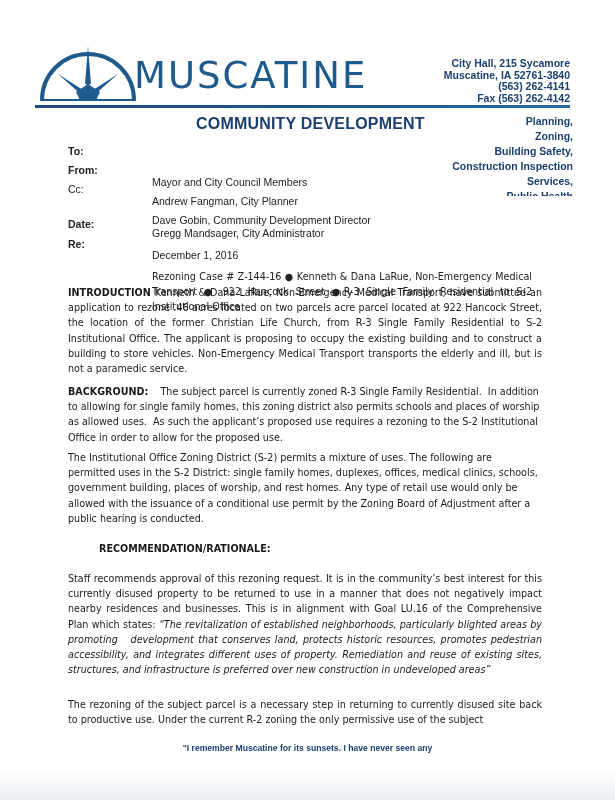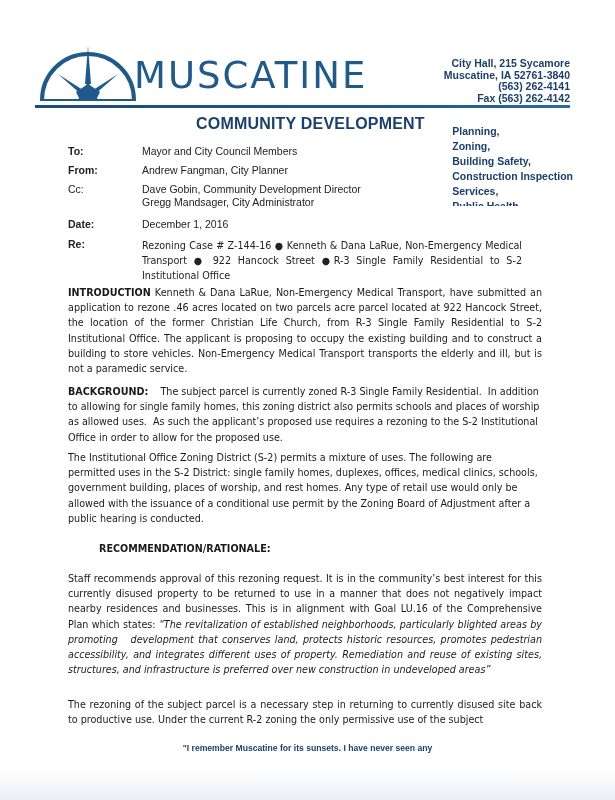--- a/index.html
+++ b/index.html
@@ -10,26 +10,26 @@
     color: #111;
   }
   .abs { position: absolute; }
 
   
   #logo { left: 36px; top: 44px; width: 110px; height: 58px; }
   #brand { left: 134px; top: 56px; font-family: "DejaVu Sans", sans-serif; font-size: 37px; letter-spacing: 2px; color: #1e5a8c; line-height: 40px; font-weight: normal; }
   #rule { left: 35px; top: 105px; width: 535px; height: 3px; background: linear-gradient(90deg, #1b4b7a 0%, #1e5a8c 70%, #2a6aa0 100%); }
   #address { right: 45px; top: 58px; text-align: right; font-size: 10.5px; line-height: 11.5px; font-weight: bold; color: #1b3f6e; }
   #dept { left: 196px; top: 115px; font-size: 16px; font-weight: bold; color: #1b3f6e; letter-spacing: 0.2px; }
-  #services { right: 42px; top: 124px; text-align: left; font-size: 10.5px; line-height: 15px; font-weight: bold; color: #1b3f6e; height: 82px; overflow: hidden; }
+  #services { right: 42px; top: 114px; text-align: right; font-size: 10.5px; line-height: 15px; font-weight: bold; color: #1b3f6e; height: 82px; overflow: hidden; }
 
   
   .memo-row { position: absolute; left: 68px; font-size: 10.5px; line-height: 13px; }
   .memo-label { position: absolute; left: 0; width: 70px; font-weight: bold; color: #222; }
-  .memo-value { position: absolute; left: 74px; width: 420px; color: #222; font-family: "Liberation Sans", sans-serif; }
+  .memo-value { position: absolute; left: 84px; width: 420px; color: #222; font-family: "Liberation Sans", sans-serif; margin-top: 31px; }
   #row-cc .memo-label { font-weight: normal; }
   #row-re .memo-value { width: 380px; text-align: justify; line-height: 15px; font-family: "DejaVu Sans", sans-serif; font-size: 9.6px; }
 
   
   .para { position: absolute; left: 68px; width: 474px; font-family: "DejaVu Sans", sans-serif; font-size: 9.6px; line-height: 15.2px; color: #1a1a1a; }
   .para.justify { text-align: justify; }
   .para b { font-weight: bold; }
   .para i { font-style: italic; }
 
   

